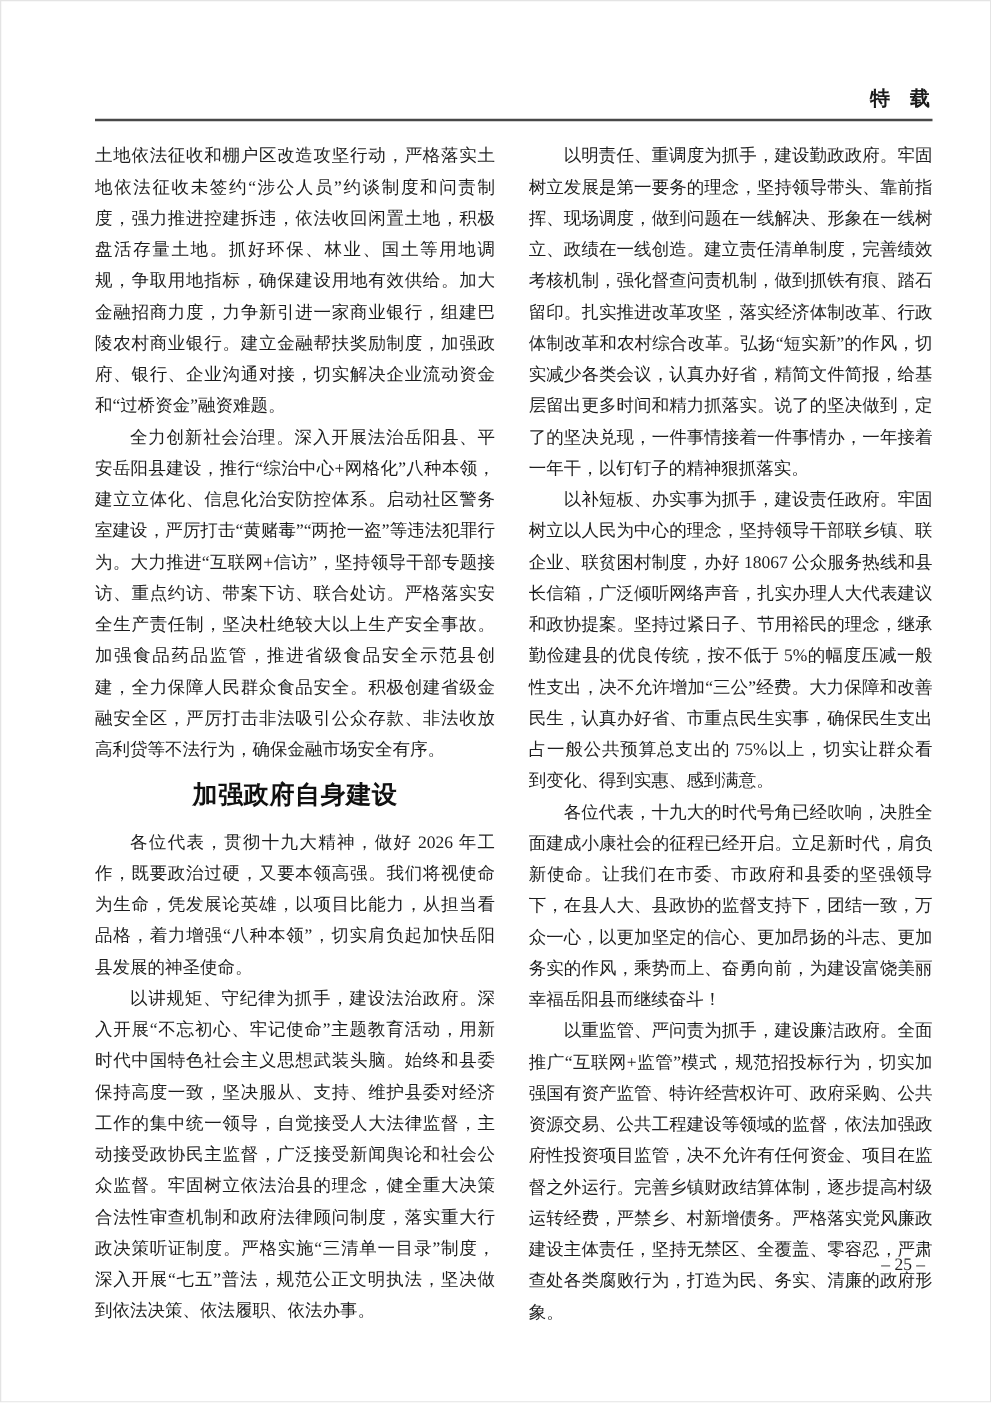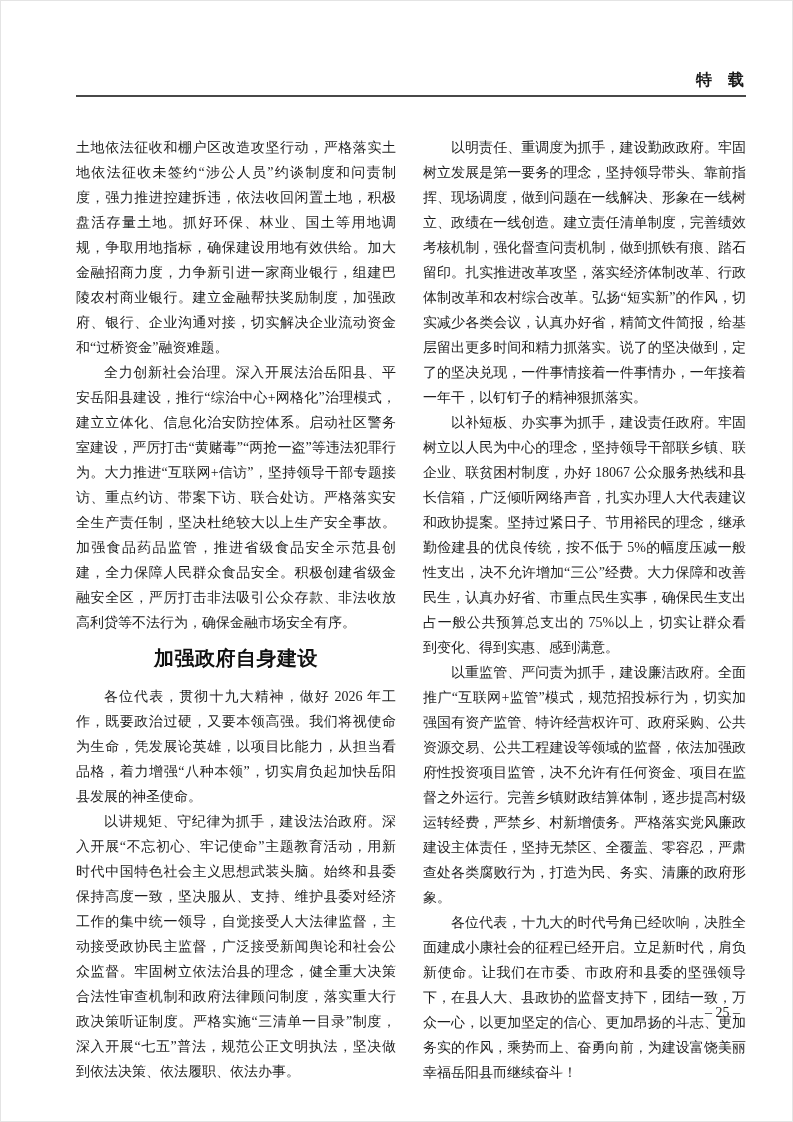--- a/index.html
+++ b/index.html
@@ -33,21 +33,20 @@
     height: 2px;
     background: #484848;
   }
   .column {
     position: absolute;
     top: 112px;
     font-size: 14px;
     line-height: 25px;
     text-align: justify;
     color: #1e1e1e;
-    margin-top: 22px;
   }
   .column-left  { left: 75px;  width: 320px; }
   .column-right { left: 422px; width: 323px; }
   p.para {
     margin: 0;
     padding: 0;
     text-indent: 2em;
   }
   p.para.no-indent { text-indent: 0; }
   .section-heading {
@@ -73,28 +72,28 @@
 <body>
 
 <div class="page">
 
   <span class="header-title">特　载</span>
 
   <div class="header-rule"></div>
 
   <div class="column column-left">
     <p class="para no-indent">土地依法征收和棚户区改造攻坚行动，严格落实土地依法征收未签约“涉公人员”约谈制度和问责制度，强力推进控建拆违，依法收回闲置土地，积极盘活存量土地。抓好环保、林业、国土等用地调规，争取用地指标，确保建设用地有效供给。加大金融招商力度，力争新引进一家商业银行，组建巴陵农村商业银行。建立金融帮扶奖励制度，加强政府、银行、企业沟通对接，切实解决企业流动资金和“过桥资金”融资难题。</p>
-    <p class="para">全力创新社会治理。深入开展法治岳阳县、平安岳阳县建设，推行“综治中心+网格化”治理模式，建立立体化、信息化治安防控体系。启动社区警务室建设，严厉打击“黄赌毒”“两抢一盗”等违法犯罪行为。大力推进“互联网+信访”，坚持领导干部专题接访、重点约访、带案下访、联合处访。严格落实安全生产责任制，坚决杜绝较大以上生产安全事故。加强食品药品监管，推进省级食品安全示范县创建，全力保障人民群众食品安全。积极创建省级金融安全区，严厉打击非法吸引公众存款、非法收放高利贷等不法行为，确保金融市场安全有序。</p>
+    <p class="para">全力创新社会治理。深入开展法治岳阳县、平安岳阳县建设，推行“综治中心+网格化”八种本领，建立立体化、信息化治安防控体系。启动社区警务室建设，严厉打击“黄赌毒”“两抢一盗”等违法犯罪行为。大力推进“互联网+信访”，坚持领导干部专题接访、重点约访、带案下访、联合处访。严格落实安全生产责任制，坚决杜绝较大以上生产安全事故。加强食品药品监管，推进省级食品安全示范县创建，全力保障人民群众食品安全。积极创建省级金融安全区，严厉打击非法吸引公众存款、非法收放高利贷等不法行为，确保金融市场安全有序。</p>
     <h2 class="section-heading">加强政府自身建设</h2>
     <p class="para">各位代表，贯彻十九大精神，做好 2026 年工作，既要政治过硬，又要本领高强。我们将视使命为生命，凭发展论英雄，以项目比能力，从担当看品格，着力增强“八种本领”，切实肩负起加快岳阳县发展的神圣使命。</p>
     <p class="para">以讲规矩、守纪律为抓手，建设法治政府。深入开展“不忘初心、牢记使命”主题教育活动，用新时代中国特色社会主义思想武装头脑。始终和县委保持高度一致，坚决服从、支持、维护县委对经济工作的集中统一领导，自觉接受人大法律监督，主动接受政协民主监督，广泛接受新闻舆论和社会公众监督。牢固树立依法治县的理念，健全重大决策合法性审查机制和政府法律顾问制度，落实重大行政决策听证制度。严格实施“三清单一目录”制度，深入开展“七五”普法，规范公正文明执法，坚决做到依法决策、依法履职、依法办事。</p>
   </div>
 
   <div class="column column-right">
     <p class="para">以明责任、重调度为抓手，建设勤政政府。牢固树立发展是第一要务的理念，坚持领导带头、靠前指挥、现场调度，做到问题在一线解决、形象在一线树立、政绩在一线创造。建立责任清单制度，完善绩效考核机制，强化督查问责机制，做到抓铁有痕、踏石留印。扎实推进改革攻坚，落实经济体制改革、行政体制改革和农村综合改革。弘扬“短实新”的作风，切实减少各类会议，认真办好省，精简文件简报，给基层留出更多时间和精力抓落实。说了的坚决做到，定了的坚决兑现，一件事情接着一件事情办，一年接着一年干，以钉钉子的精神狠抓落实。</p>
     <p class="para">以补短板、办实事为抓手，建设责任政府。牢固树立以人民为中心的理念，坚持领导干部联乡镇、联企业、联贫困村制度，办好 18067 公众服务热线和县长信箱，广泛倾听网络声音，扎实办理人大代表建议和政协提案。坚持过紧日子、节用裕民的理念，继承勤俭建县的优良传统，按不低于 5%的幅度压减一般性支出，决不允许增加“三公”经费。大力保障和改善民生，认真办好省、市重点民生实事，确保民生支出占一般公共预算总支出的 75%以上，切实让群众看到变化、得到实惠、感到满意。</p>
+    <p class="para">各位代表，十九大的时代号角已经吹响，决胜全面建成小康社会的征程已经开启。立足新时代，肩负新使命。让我们在市委、市政府和县委的坚强领导下，在县人大、县政协的监督支持下，团结一致，万众一心，以更加坚定的信心、更加昂扬的斗志、更加务实的作风，乘势而上、奋勇向前，为建设富饶美丽幸福岳阳县而继续奋斗！</p>
     <p class="para">以重监管、严问责为抓手，建设廉洁政府。全面推广“互联网+监管”模式，规范招投标行为，切实加强国有资产监管、特许经营权许可、政府采购、公共资源交易、公共工程建设等领域的监督，依法加强政府性投资项目监管，决不允许有任何资金、项目在监督之外运行。完善乡镇财政结算体制，逐步提高村级运转经费，严禁乡、村新增债务。严格落实党风廉政建设主体责任，坚持无禁区、全覆盖、零容忍，严肃查处各类腐败行为，打造为民、务实、清廉的政府形象。</p>
-    <p class="para">各位代表，十九大的时代号角已经吹响，决胜全面建成小康社会的征程已经开启。立足新时代，肩负新使命。让我们在市委、市政府和县委的坚强领导下，在县人大、县政协的监督支持下，团结一致，万众一心，以更加坚定的信心、更加昂扬的斗志、更加务实的作风，乘势而上、奋勇向前，为建设富饶美丽幸福岳阳县而继续奋斗！</p>
   </div>
 
   <span class="page-number">– 25 –</span>
 
 </div>
 
 </body></html>

